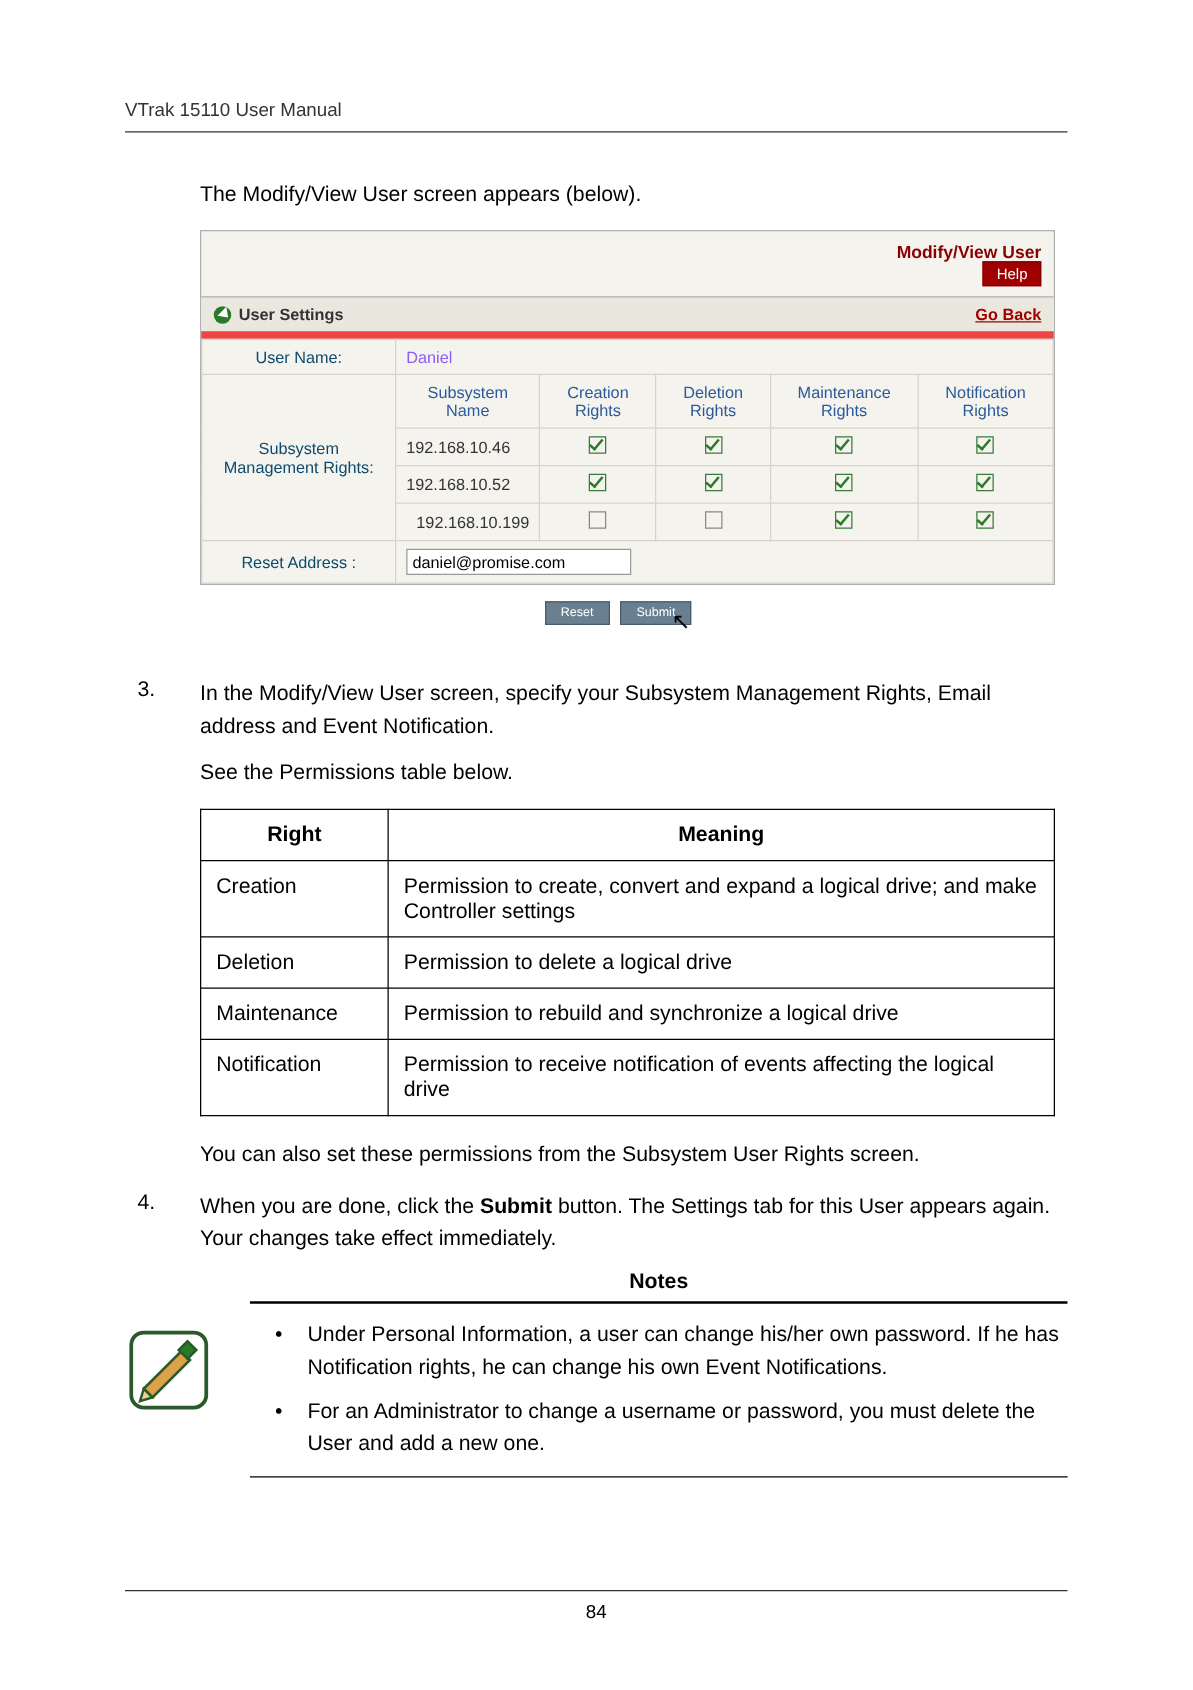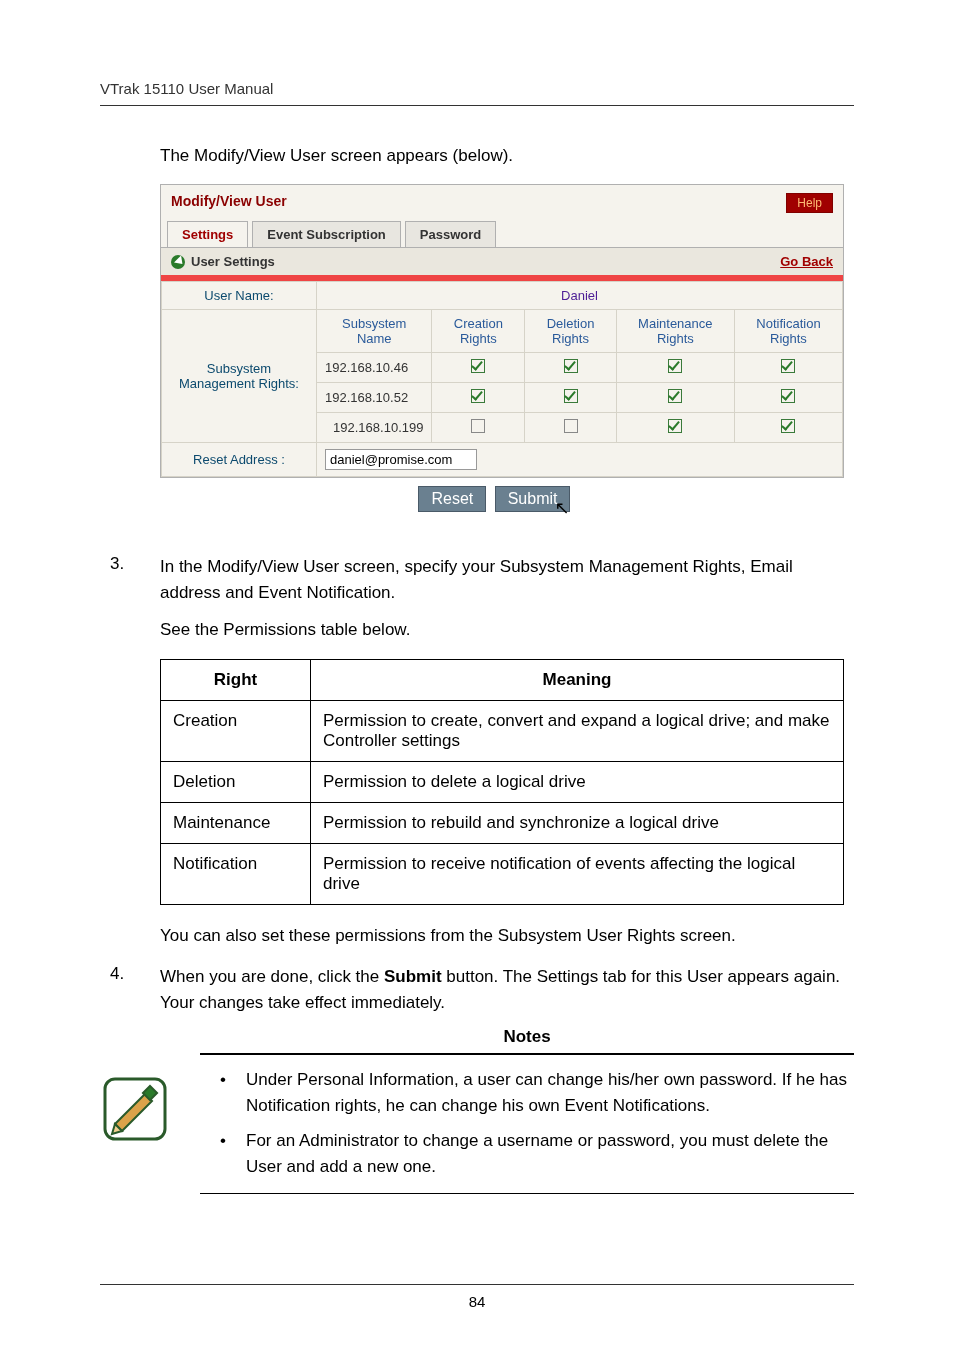--- a/index.html
+++ b/index.html
@@ -31,31 +31,32 @@
       margin-right: 10px;
       margin-bottom: 30px;
     }
     .panel {
       border: 1px solid #b0b0b0;
       background: #f5f3ed;
     }
     .panel-titlebar {
       display: flex;
       justify-content: space-between;
-      align-items: flex-start;
+      align-items: flex-end;
       padding: 8px 10px;
+      flex-direction: column;
     }
     .panel-title {
       font-weight: bold;
       color: #8a0000;
       font-size: 14px;
     }
     .help-btn {
       background: #a00000;
-      color: #fdba74;
+      color: #ffffff;
       font-size: 12px;
       padding: 2px 10px;
       border: 1px solid #800000;
       cursor: pointer;
     }
     .tabs-row {
       display: flex;
       align-items: flex-end;
       padding: 0 6px;
       gap: 4px;
@@ -125,28 +126,28 @@
       padding: 6px 8px;
       text-align: center;
       color: #2a5a9a;
     }
     .grid-table .row-label {
       text-align: center;
       color: #0c4a6e;
       width: 155px;
     }
     .grid-table .username-val {
-      text-align: center;
-      color: #4c1d95;
+      text-align: left;
+      color: #8b5cf6;
     }
     .grid-table input[type="text"] {
       border: 1px solid #999;
       padding: 2px 4px;
       font-size: 13px;
-      width: 152px;
+      width: 180px;
     }
     .chk {
       display: inline-block;
       width: 14px; height: 14px;
       border: 1px solid #3a7a3a;
       position: relative;
     }
     .chk.checked::after {
       content: "";
       position: absolute;
@@ -162,21 +163,21 @@
     .btn-row {
       text-align: center;
       padding: 8px 0 12px 0;
     }
     .btn {
       display: inline-block;
       background: #6a8090;
       color: #fff;
       border: 1px solid #4a5a68;
       padding: 3px 12px;
-      font-size: 16px;
+      font-size: 10px;
       margin: 0 2px;
       cursor: pointer;
       position: relative;
     }
     .cursor-icon {
       position: relative;
       display: inline-block;
       left: -18px;
       top: 10px;
       font-size: 18px;
@@ -279,25 +280,20 @@
 <div class="page-header">VTrak 15110 User Manual</div>
 <hr class="header-rule">
 
 <p class="intro-text">The Modify/View User screen appears (below).</p>
 
 <div class="panel-wrap">
   <div class="panel">
     <div class="panel-titlebar">
       <span class="panel-title">Modify/View User</span>
       <span class="help-btn">Help</span>
-    </div>
-    <div class="tabs-row">
-      <div class="tab">Settings</div>
-      <div class="tab inactive">Event Subscription</div>
-      <div class="tab inactive">Password</div>
     </div>
     <div class="section-bar">
       <div class="section-left">
         <span class="arrow-icon"></span>
         <span>User Settings</span>
       </div>
       <span class="go-back">Go Back</span>
     </div>
 
     <table class="grid-table">

